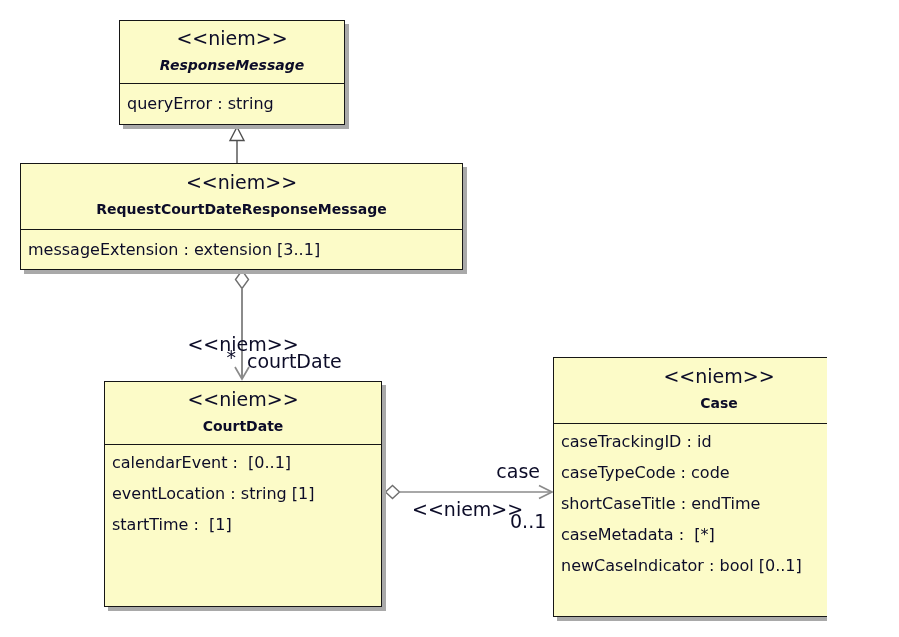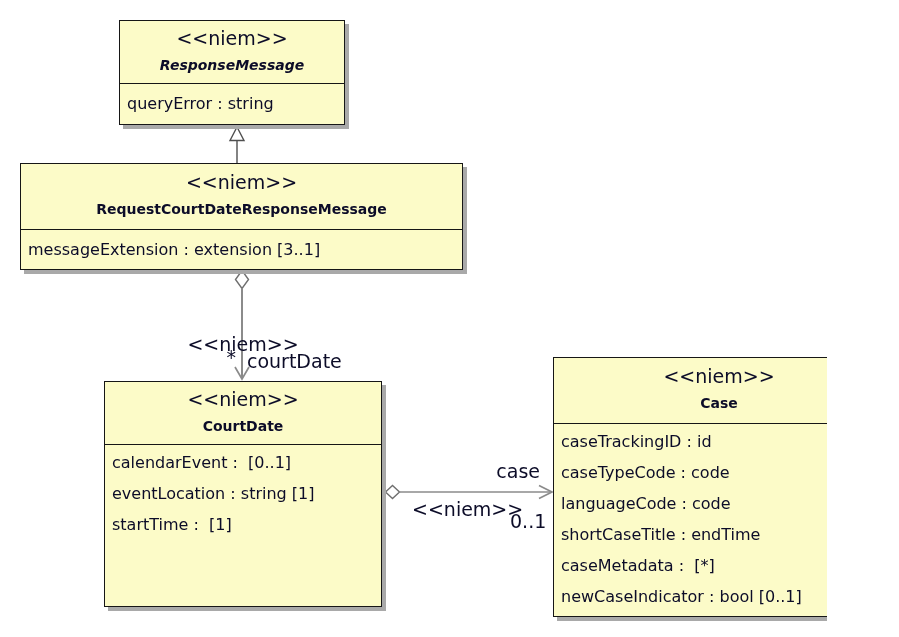--- a/index.html
+++ b/index.html
@@ -126,21 +126,20 @@
   </div>
 
   <div class="uml-class" style="left:553px; top:357px; width:332px; height:260px;">
     <div class="uml-head" style="height:66px;">
       <div class="uml-stereotype">&lt;&lt;niem&gt;&gt;</div>
       <div class="uml-name">Case</div>
     </div>
     <div class="uml-attrs" style="padding-top:2px;">
       <div class="uml-attr">caseTrackingID : id</div>
       <div class="uml-attr">caseTypeCode : code</div>
-      <div class="uml-attr">languageCode : code</div>
       <div class="uml-attr">shortCaseTitle : endTime</div>
       <div class="uml-attr">caseMetadata :  [*]</div>
       <div class="uml-attr">newCaseIndicator : bool [0..1]</div>
     </div>
   </div>
 
   <div class="edge-label" style="left:163px; top:334px; width:160px; text-align:center;">&lt;&lt;niem&gt;&gt;</div>
   <div class="edge-label" style="left:216px; top:347px; width:20px; text-align:right;">*</div>
   <div class="edge-label" style="left:247px; top:351px;">courtDate</div>
 

